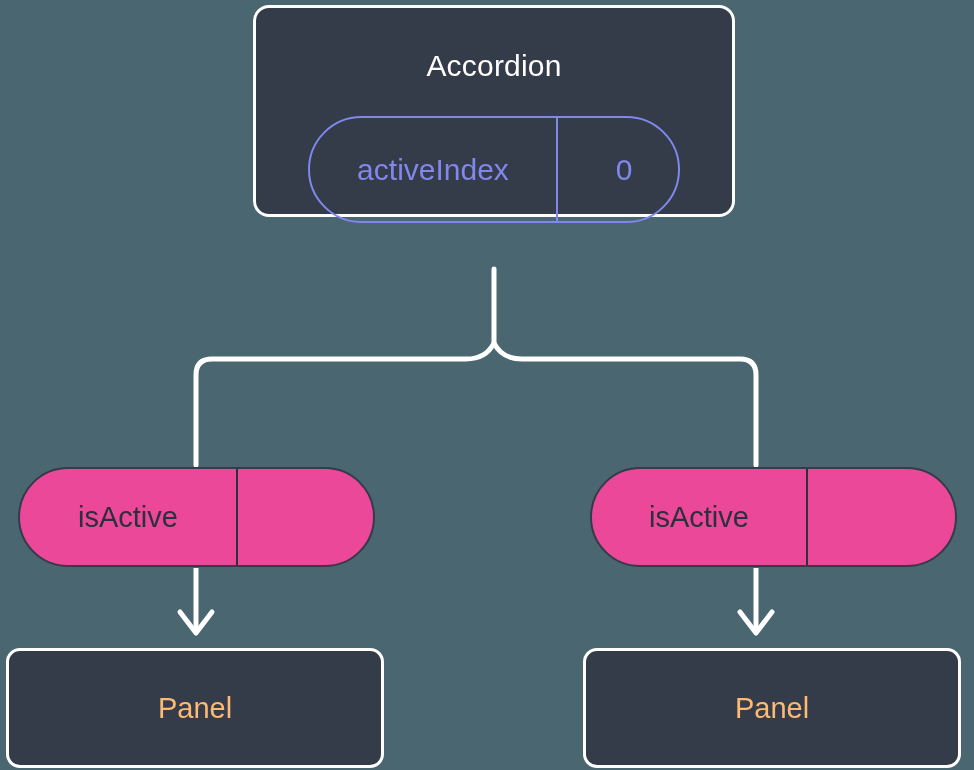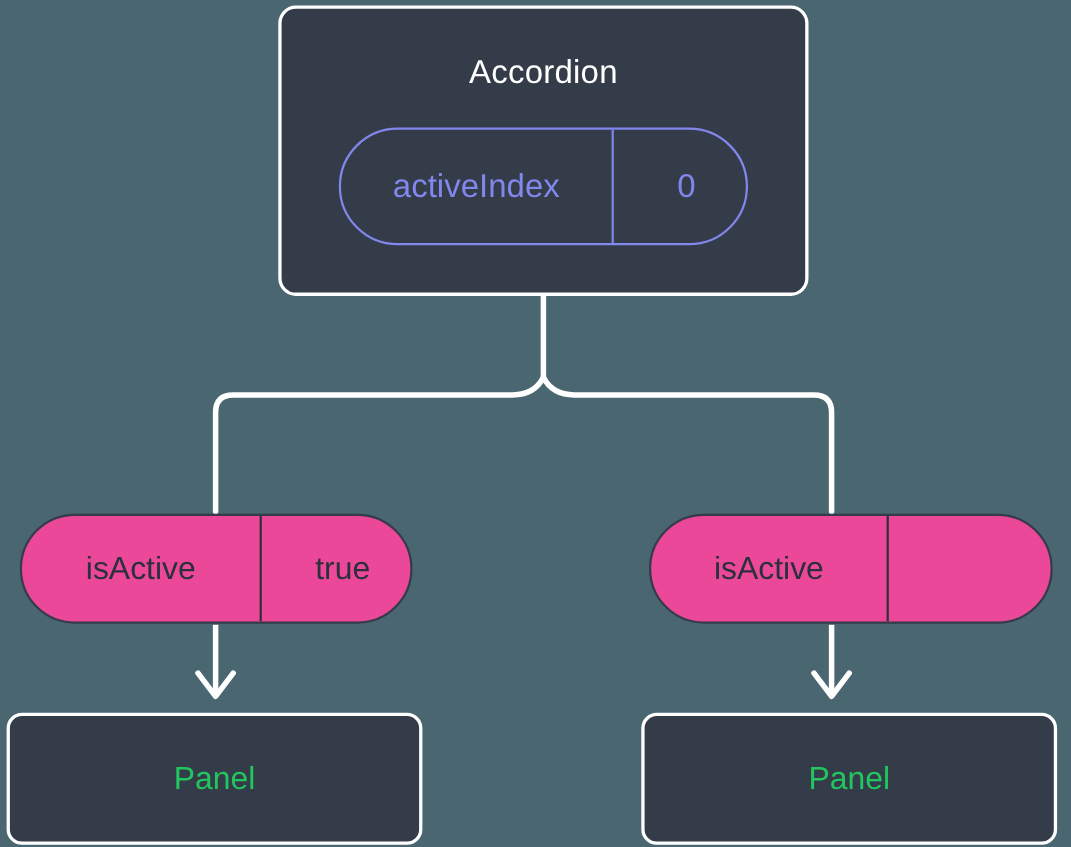--- a/index.html
+++ b/index.html
@@ -47,37 +47,37 @@
     letter-spacing: 0.2px;
     line-height: 1;
     white-space: nowrap;
   }
 
   
   #accordion-box {
     left: 253px;
     top: 5px;
     width: 482px;
-    height: 264px;
+    height: 212px;
     border-radius: 16px;
     justify-content: flex-start;
     padding-top: 43px;
   }
 
   
   .panel-box {
     width: 378px;
     height: 120px;
     border-radius: 14px;
     justify-content: center;
   }
   #panel-box-left  { left: 6px;   top: 648px; }
   #panel-box-right { left: 583px; top: 648px; }
   .panel-title {
-    color: #22c55e;
+    color: #fdba74;
     font-size: 29px;
     line-height: 1;
     white-space: nowrap;
   }
 
   
   .pill {
     display: flex;
     align-items: stretch;
     box-sizing: border-box;
@@ -170,21 +170,20 @@
     <div class="comp-title">Accordion</div>
   </div>
 
   <div class="node pill" id="pill-active-index">
     <span class="pill-key">activeIndex</span>
     <span class="pill-val">0</span>
   </div>
 
   <div class="node pill pill-filled" id="pill-is-active-true">
     <span class="pill-key">isActive</span>
-    <span class="pill-val">true</span>
   </div>
 
   <div class="node comp-box panel-box" id="panel-box-left">
     <div class="panel-title">Panel</div>
   </div>
 
   <div class="node pill pill-filled" id="pill-is-active-false">
     <span class="pill-key">isActive</span>
   </div>
 

